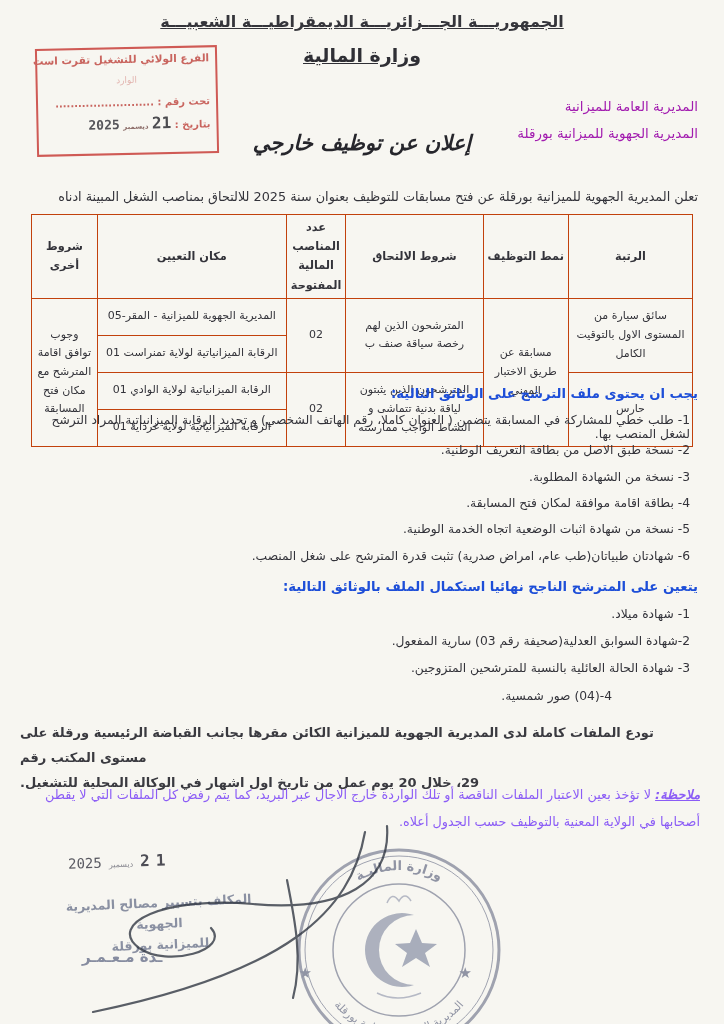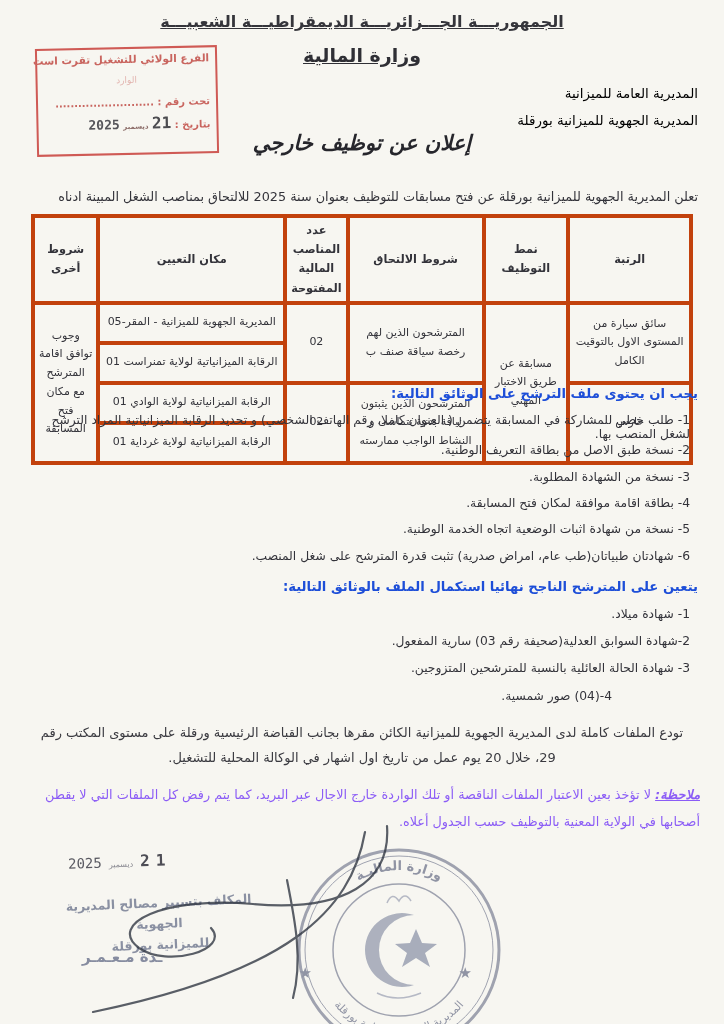--- a/index.html
+++ b/index.html
@@ -8,48 +8,48 @@
     background:#f7f6f1;overflow:hidden;
     font-family:"DejaVu Sans",sans-serif;color:#2e2e34;
     box-shadow:0 0 6px rgba(0,0,0,.25);
   }
   .abs{position:absolute;}
   
   .republic{top:12px;left:0;right:0;text-align:center;font-size:16px;font-weight:bold;
     text-decoration:underline;color:#35353b;}
   .ministry{top:44px;left:0;right:0;text-align:center;font-size:19px;font-weight:bold;
     text-decoration:underline;color:#2f2f35;}
-  .depts{top:80px;right:26px;text-align:right;font-size:13.5px;line-height:27px;color:#000000;}
+  .depts{top:93px;right:26px;text-align:right;font-size:13.5px;line-height:27px;color:#a21caf;}
   .title{top:131px;left:0;right:0;text-align:center;font-size:21px;font-weight:bold;color:#26262c;font-style:italic;}
   .intro{top:189px;right:26px;left:26px;font-size:12.8px;text-align:right;color:#33333a;}
   
   .red-stamp{left:36px;top:47px;width:182px;height:108px;border:2px solid #cf5a55;
     transform:rotate(-1.2deg);color:#c9655f;font-size:10px;padding:3px 6px;box-sizing:border-box;
     text-align:right;line-height:1.5;background:rgba(255,255,255,0.0);}
   .rs-line1{font-weight:bold;font-size:10.5px;white-space:nowrap;}
   .rs-line2{opacity:.45;text-align:center;font-size:9px;margin-top:6px;}
   .rs-num{margin-top:8px;font-weight:bold;}
   .rs-dots{letter-spacing:1px;}
   .rs-date{font-weight:bold;margin-top:2px;}
   .rs-day{color:#4c4c50;font-size:16px;font-weight:bold;letter-spacing:4px;font-family:"DejaVu Sans Mono",monospace;}
   .rs-month{color:#8a6a66;font-size:7px;}
   .rs-year{color:#55555a;font-size:13px;font-family:"DejaVu Sans Mono",monospace;}
   
   .tbl-wrap{top:214px;left:31px;right:31px;}
   table{width:100%;border-collapse:collapse;direction:rtl;}
-  th,td{border:4px solid #c2410c;padding:3px 4px;text-align:center;vertical-align:middle;
+  th,td{border:1px solid #c2410c;padding:3px 4px;text-align:center;vertical-align:middle;
     font-size:11px;line-height:1.7;color:#33333a;}
   th{font-weight:bold;height:46px;font-size:11.3px;}
   tbody td{height:30px;}
   
   .sec-head{right:26px;font-size:13.2px;font-weight:bold;color:#1d4ed8;text-align:right;}
   .li{right:34px;left:20px;font-size:12.3px;text-align:right;color:#33333a;}
   .li.indent{right:112px;}
   
-  .deposit{top:720px;left:20px;right:20px;text-align:center;font-size:13px;font-weight:normal;
+  .deposit{top:720px;left:20px;right:20px;text-align:left;font-size:13px;font-weight:bold;
     line-height:25px;color:#3a3a40;}
   .note{top:781px;left:24px;right:24px;font-size:12.8px;line-height:27px;text-align:right;color:#8b5cf6;}
   .note-label{font-weight:bold;text-decoration:underline;font-style:italic;}
   
   .datestamp{left:68px;top:852px;display:flex;flex-direction:row;align-items:baseline;gap:7px;
     transform:rotate(-2deg);direction:ltr;}
   .ds-year{font-size:14px;color:#5a5a62;font-family:"DejaVu Sans Mono",monospace;}
   .ds-month{font-size:8px;color:#8a8a92;}
   .ds-day{font-size:16px;font-weight:bold;letter-spacing:6px;color:#4e4e56;font-family:"DejaVu Sans Mono",monospace;}
   .rolestamp{left:52px;top:892px;width:215px;text-align:center;color:#8a90a2;font-weight:bold;

